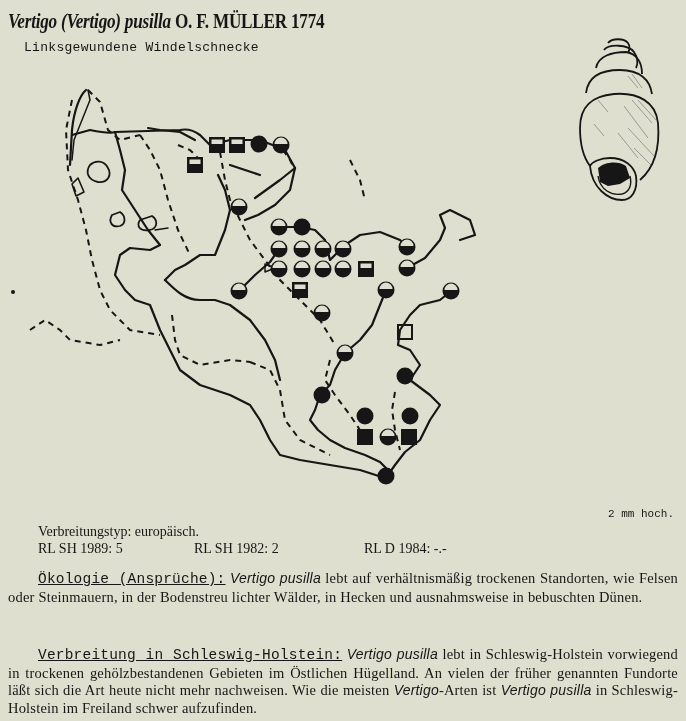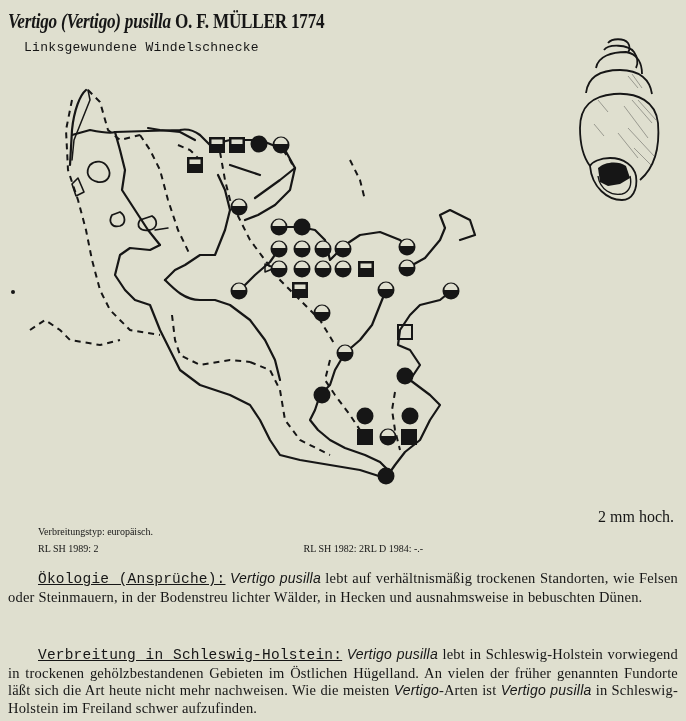--- a/index.html
+++ b/index.html
@@ -20,29 +20,29 @@
     .title .it { font-style: italic; }
     .subtitle {
       position: absolute; left: 24px; top: 40px;
       font-family: "Liberation Mono", monospace;
       font-size: 13px; letter-spacing: 0.3px;
     }
     .map { position: absolute; left: 0; top: 70px; width: 480px; height: 430px; }
     .shell { position: absolute; left: 568px; top: 28px; width: 100px; height: 180px; }
     .size-note {
       position: absolute; right: 12px; top: 508px;
-      font-size: 16px; font-family: Liberation Serif, serif;
+      font-size: 11px; font-family: Liberation Mono, monospace;
     }
     .meta {
       position: absolute; left: 38px; top: 523px;
-      font-size: 10px; line-height: 17px; font-family: "Liberation Serif", serif;
+      font-size: 14px; line-height: 17px; font-family: "Liberation Serif", serif;
     }
     .meta .row span { display: inline-block; }
     .rl1 { width: 156px; }
-    .rl2 { width: 170px; text-align: right; }
+    .rl2 { width: 170px; }
     .para {
       position: absolute; left: 8px; width: 670px;
       font-size: 14.5px; line-height: 17.5px; text-align: justify;
       font-family: "Liberation Serif", serif; letter-spacing: 0.2px;
     }
     .para .indent { display: inline-block; width: 30px; }
     .para .u { text-decoration: underline; font-family: Liberation Mono, monospace; }
     .para .it { font-style: italic; font-family: Liberation Sans, sans-serif; font-size: 14px; }
     .p1 { top: 570px; }
     .p2 { top: 634px; margin-top: 12px; }
@@ -257,21 +257,21 @@
     <line x1="30" y1="72" x2="40" y2="84"></line>
       <line x1="26" y1="96" x2="36" y2="108"></line>
   </g>
 </svg>
 
 <div class="size-note">2 mm hoch.</div>
 
 <div class="meta">
   <div class="row">Verbreitungstyp: europäisch.</div>
   <div class="row">
-    <span class="rl1">RL SH 1989: 2</span><span class="rl2">RL SH 1982: 2</span><span>RL D 1984: -.-</span>
+    <span class="rl1">RL SH 1989: 5</span><span class="rl2">RL SH 1982: 2</span><span>RL D 1984: -.-</span>
   </div>
 </div>
 
 <div class="para p1">
   <span class="indent"></span><span class="u">Ökologie (Ansprüche):</span> <span class="it">Vertigo pusilla</span><span> lebt auf verhältnismäßig trockenen Standorten, wie Felsen oder Steinmauern, in der Bodenstreu lichter Wälder, in Hecken und ausnahmsweise in bebuschten Dünen.</span>
 </div>
 
 <div class="para p2">
   <span class="indent"></span><span class="u">Verbreitung in Schleswig-Holstein:</span> <span class="it">Vertigo pusilla</span><span> lebt in Schleswig-Holstein vorwiegend in trockenen gehölzbestandenen Gebieten im Östlichen Hügelland. An vielen der früher genannten Fundorte läßt sich die Art heute nicht mehr nachweisen. Wie die meisten </span><span class="it">Vertigo</span><span>-Arten ist </span><span class="it">Vertigo pusilla</span><span> in Schleswig-Holstein im Freiland schwer aufzufinden.</span>
 </div>

